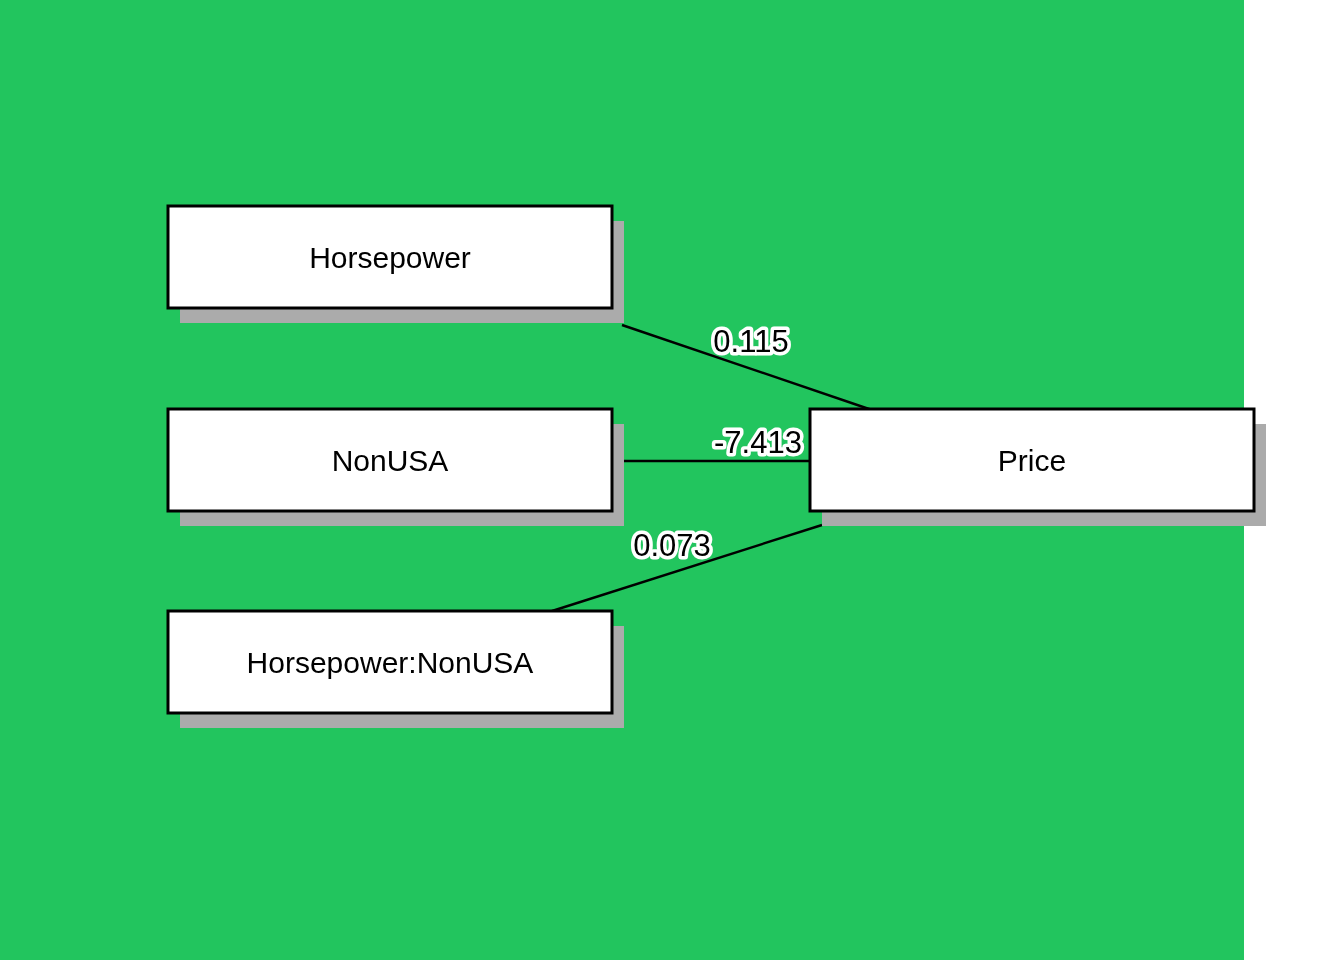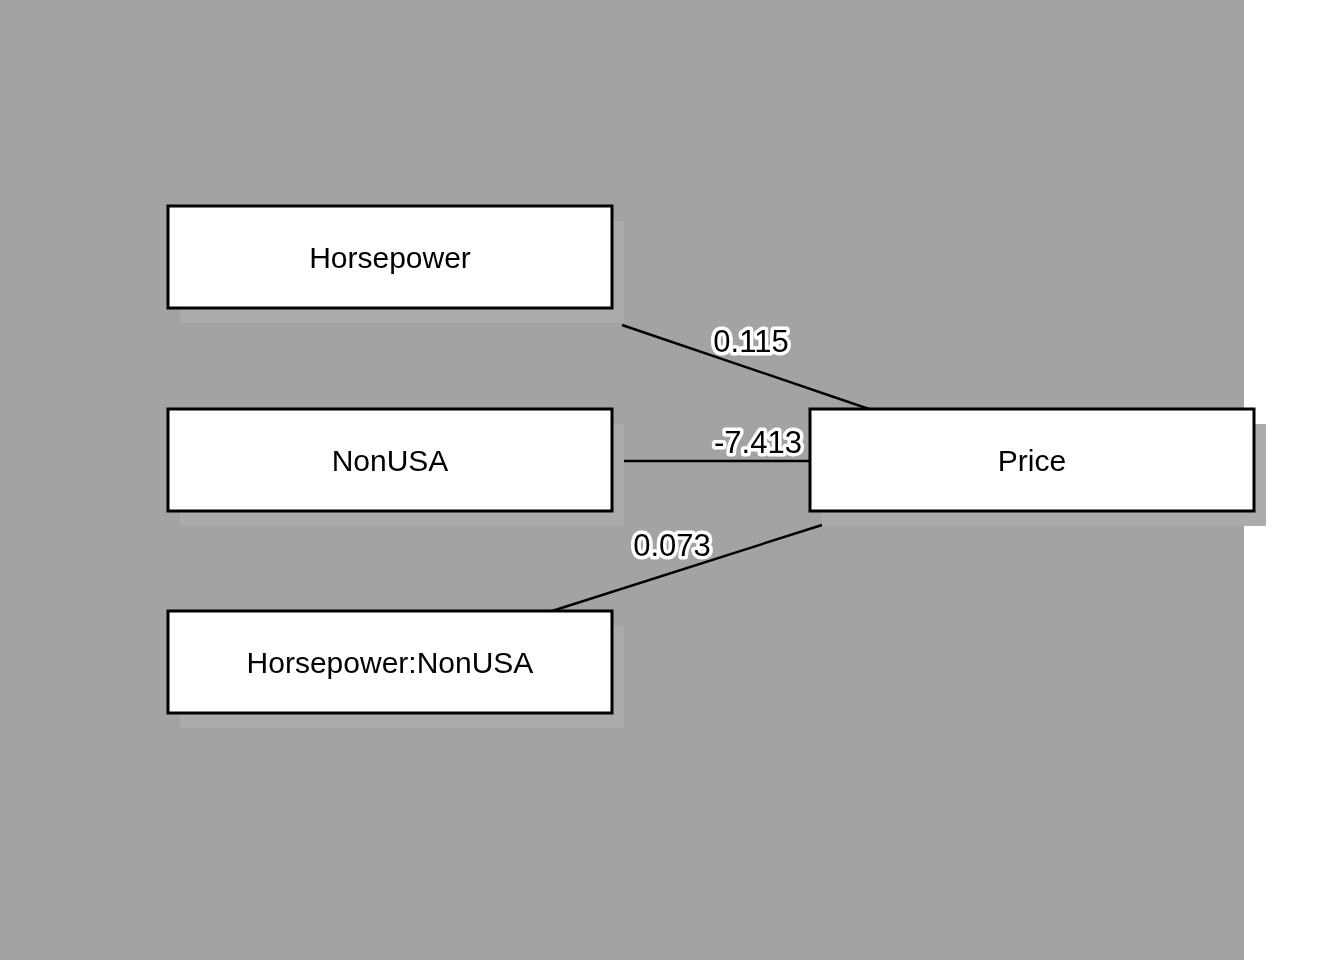--- a/index.html
+++ b/index.html
@@ -10,21 +10,21 @@
   body {
     width: 1344px;
     height: 960px;
     font-family: "Liberation Sans", sans-serif;
     overflow: hidden;
   }
   #diagram-canvas {
     position: relative;
     width: 1244px;
     height: 960px;
-    background: #a3a3a3;
+    background: #22c55e;
   }
   svg#path-diagram {
     display: block;
     width: 1344px;
     height: 960px;
   }
   .node-shadow {
     fill: #ababab;
     stroke: none;
   }

